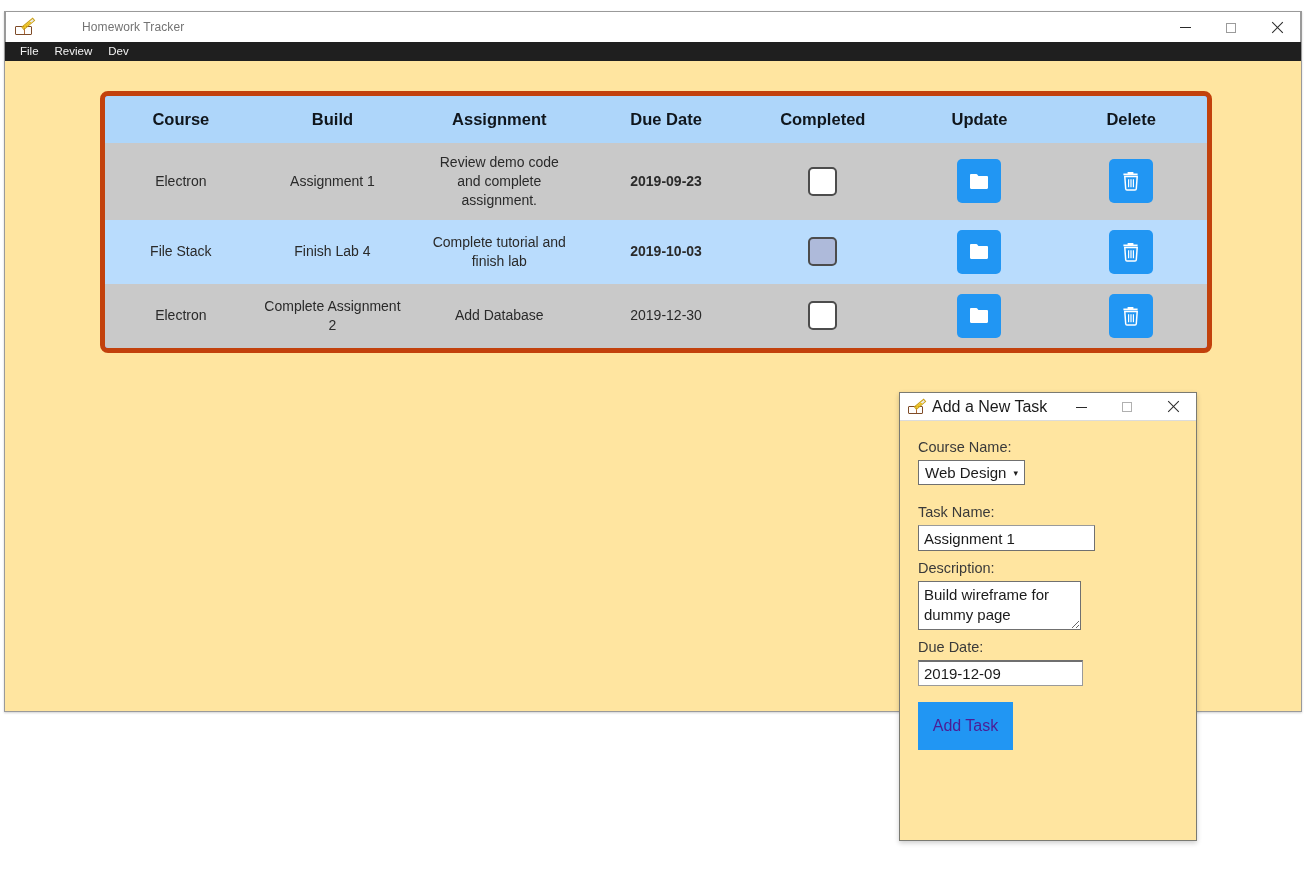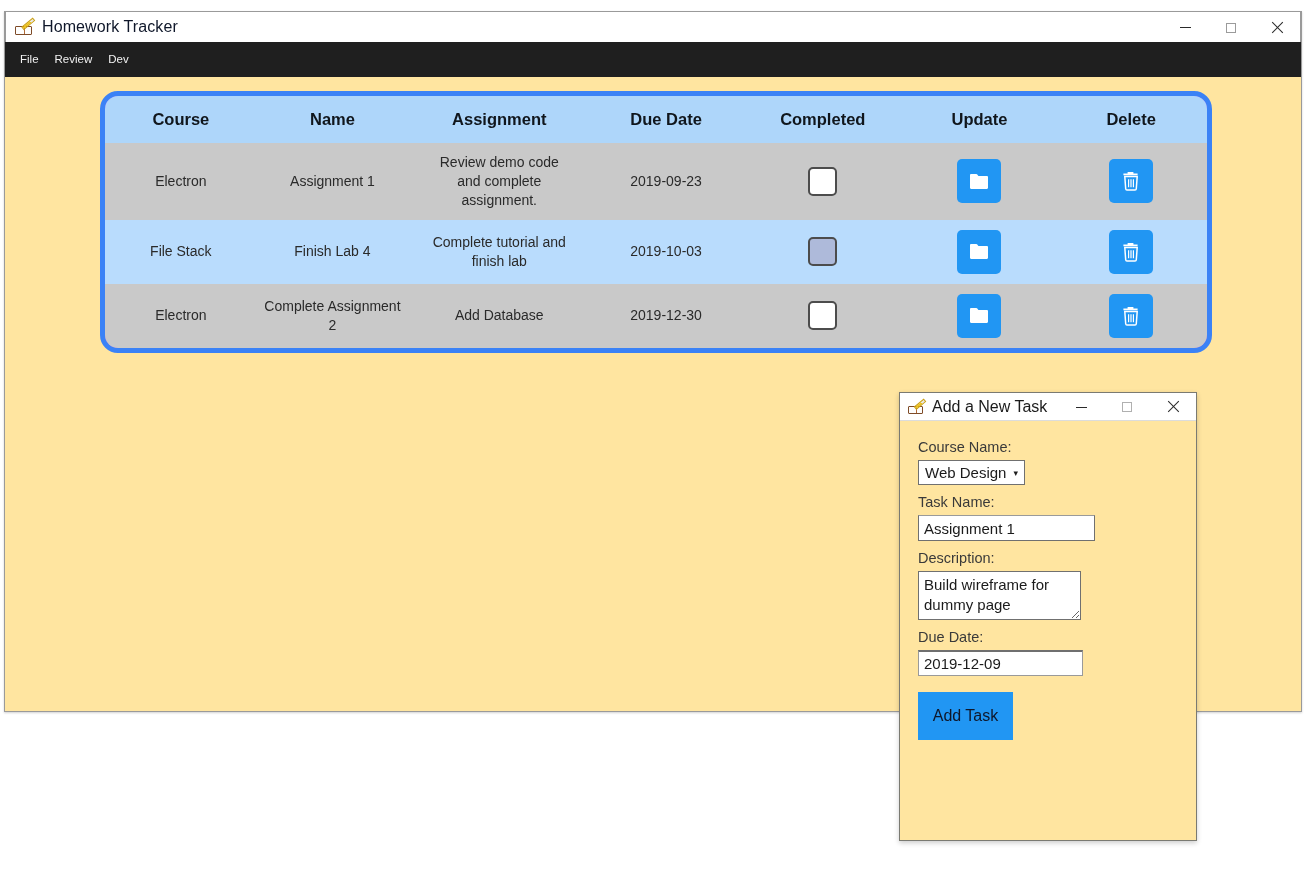--- a/index.html
+++ b/index.html
@@ -47,22 +47,23 @@
   }
   .tb-icon .pencil {
     position: absolute; right: -1px; top: -1px;
     width: 15px; height: 4px;
     background: linear-gradient(90deg,#f0c419 0%, #f0c419 70%, #e8e8e8 70%, #e8e8e8 100%);
     transform: rotate(-40deg);
     transform-origin: 100% 50%;
     border: 1px solid #caa016;
   }
   .tb-title {
-    font-size: 16px; color: #0f172a;
+    font-size: 12px; color: #737373;
     letter-spacing: .1px;
+    margin-left: 40px;
   }
   .win-controls {
     position: absolute; right: 0; top: 0;
     height: 31px; display: flex;
   }
   .wc {
     width: 46px; height: 31px;
     display: flex; align-items: center; justify-content: center;
     cursor: default;
   }
@@ -77,38 +78,38 @@
     display: block; width: 12px; height: 12px; position: relative;
   }
   .wc-close i:before, .wc-close i:after {
     content: ""; position: absolute; left: -1px; top: 5px;
     width: 15px; height: 1px; background: #2a2a2a;
   }
   .wc-close i:before { transform: rotate(45deg); }
   .wc-close i:after  { transform: rotate(-45deg); }
 
   .menubar {
-    height: 35px;
+    height: 19px;
     background: #1f1f1f;
     display: flex; align-items: center;
     padding-left: 7px;
   }
   .menu-item {
     font-size: 11.5px; color: #f2f2f2;
     padding: 0 8px; line-height: 19px;
     cursor: default;
   }
 
   
   .table-wrap {
     position: absolute;
     left: 95px; top: 80px;
     width: 1112px;
-    border: 5px solid #3b82f6;
-    border-radius: 18px;
+    border: 5px solid #c2410c;
+    border-radius: 8px;
     overflow: hidden;
     background: #8b5cf6;
   }
   table.tasks {
     width: 100%;
     border-collapse: collapse;
     table-layout: fixed;
   }
   table.tasks thead th {
     background: #aed6fa;
@@ -135,21 +136,21 @@
   .col-desc   { width: 180px; }
   .col-due    { width: 150px; }
   .col-comp   { width: 160px; }
   .col-upd    { width: 150px; }
   .col-del    { width: 150px; }
 
   .desc-cell { padding-left: 22px !important; padding-right: 22px !important; }
 
   .due-overdue {
     color: #ff0000;
-    font-weight: normal;
+    font-weight: bold;
     font-size: 14.5px;
   }
 
   .cbox {
     width: 29px; height: 29px;
     border: 2px solid #4c4c4c;
     border-radius: 5px;
     background: #ffffff;
     display: inline-block;
     vertical-align: middle;
@@ -223,21 +224,21 @@
     margin-bottom: 5px; display: block;
   }
   .sel {
     font-family: "Liberation Sans", sans-serif;
     font-size: 15px; color: #1b1b1b;
     background: #ffffff;
     border: 1px solid #707070;
     padding: 2px 6px;
     height: 25px;
     display: inline-flex; align-items: center;
-    margin-bottom: 9px;
+    margin-bottom: 19px;
     cursor: pointer;
   }
   .sel .caret { font-size: 9px; margin-left: 7px; }
   .txt {
     font-family: "Liberation Sans", sans-serif;
     font-size: 15px; color: #1b1b1b;
     background: #ffffff;
     border: 1px solid #707070;
     border-top-color: #9a9a9a;
     width: 177px; height: 26px;
@@ -264,21 +265,21 @@
     background: #ffffff;
     border: 1px solid #9a9a9a;
     border-top: 2px solid #6f6f6f;
     width: 165px; height: 26px;
     padding: 2px 5px;
     margin-bottom: 16px;
     display: block;
   }
   .btn-add {
     font-family: "Liberation Sans", sans-serif;
-    font-size: 16px; color: #0f172a;
+    font-size: 16px; color: #4c1d95;
     background: #2196f3;
     border: none;
     width: 95px; height: 48px;
     cursor: pointer;
   }
 </style>
 </head>
 <body>
 
 <div class="main-window">
@@ -306,21 +307,21 @@
     <div class="menu-item">File</div>
     <div class="menu-item">Review</div>
     <div class="menu-item">Dev</div>
   </div>
 
   <div class="table-wrap">
     <table class="tasks">
       <thead>
         <tr>
           <th class="col-course">Course</th>
-          <th class="col-task">Name</th>
+          <th class="col-task">Build</th>
           <th class="col-desc">Assignment</th>
           <th class="col-due">Due Date</th>
           <th class="col-comp">Completed</th>
           <th class="col-upd">Update</th>
           <th class="col-del">Delete</th>
         </tr>
       </thead>
       <tbody>
 
         <tr class="row-grey">

